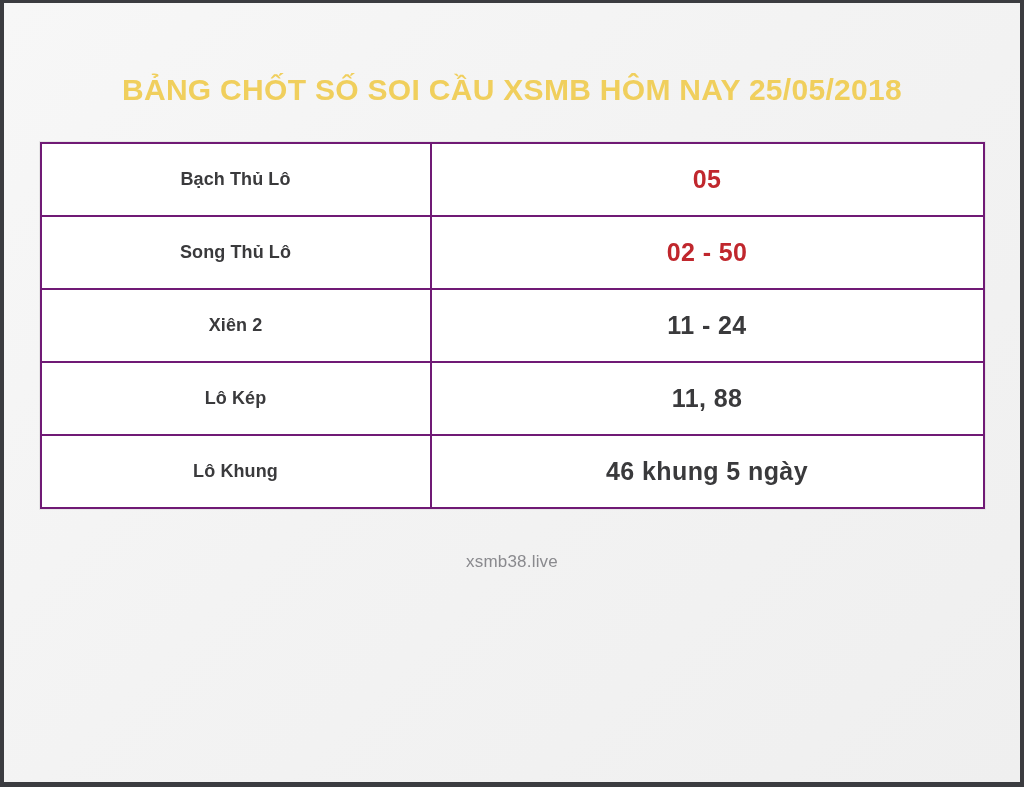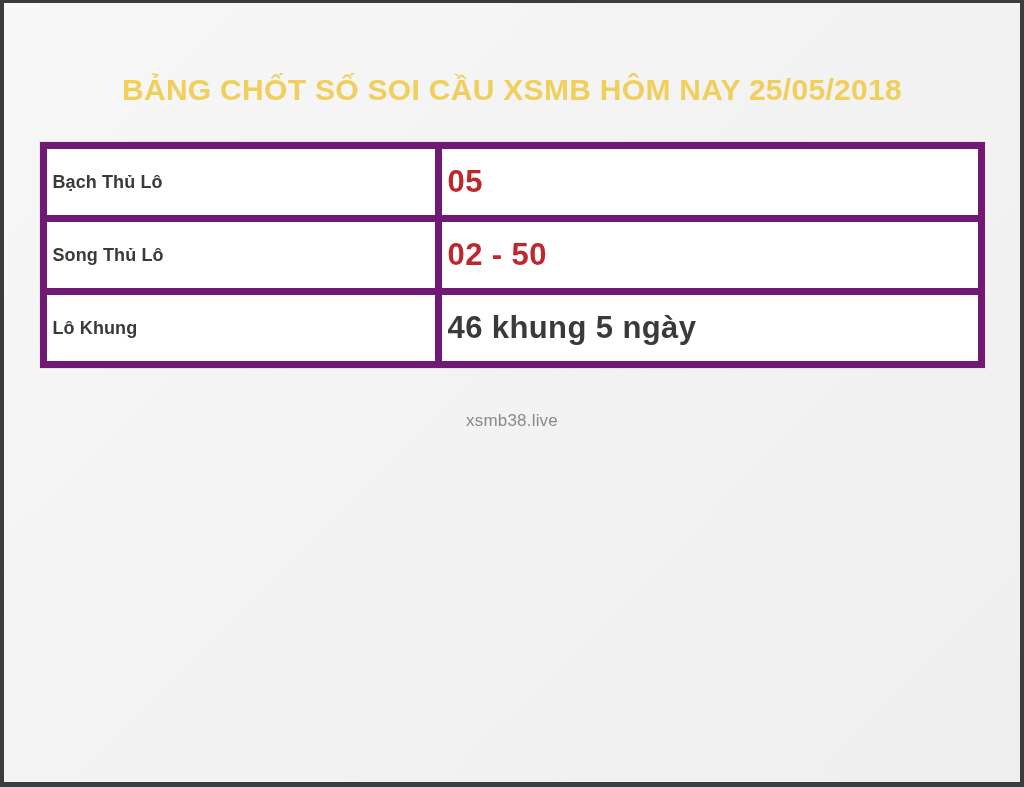--- a/index.html
+++ b/index.html
@@ -59,36 +59,37 @@
     width: 100%;
     border-collapse: collapse;
     table-layout: fixed;
   }
 
   table.chot-table tr {
     height: 73px;
   }
 
   table.chot-table td {
-    border: 7px solid #701a75;
+    border: 2px solid #701a75;
+    text-align: center;
     vertical-align: middle;
     padding: 0 6px;
     background: #ffffff;
   }
 
   td.label-cell {
     width: 376px;
     font-size: 18px;
     font-weight: bold;
     color: #3a3a3c;
     letter-spacing: 0.1px;
   }
 
   td.value-cell {
-    font-size: 31px;
+    font-size: 25px;
     font-weight: bold;
     color: #3a3a3c;
     letter-spacing: 0.4px;
   }
 
   td.value-cell.accent {
     color: #c0272d;
   }
 
   .footer {
@@ -112,20 +113,28 @@
         <tbody id="table-body">
             <tr>
               <td class="label-cell">Bạch Thủ Lô</td>
               <td class="value-cell accent">05</td>
             </tr>
             <tr>
               <td class="label-cell">Song Thủ Lô</td>
               <td class="value-cell accent">02 - 50</td>
             </tr>
             <tr>
+              <td class="label-cell">Xiên 2</td>
+              <td class="value-cell">11 - 24</td>
+            </tr>
+            <tr>
+              <td class="label-cell">Lô Kép</td>
+              <td class="value-cell">11, 88</td>
+            </tr>
+            <tr>
               <td class="label-cell">Lô Khung</td>
               <td class="value-cell">46 khung 5 ngày</td>
             </tr>
           </tbody>
       </table>
     </div>
 
     <div class="footer">xsmb38.live</div>
 
   </div>

